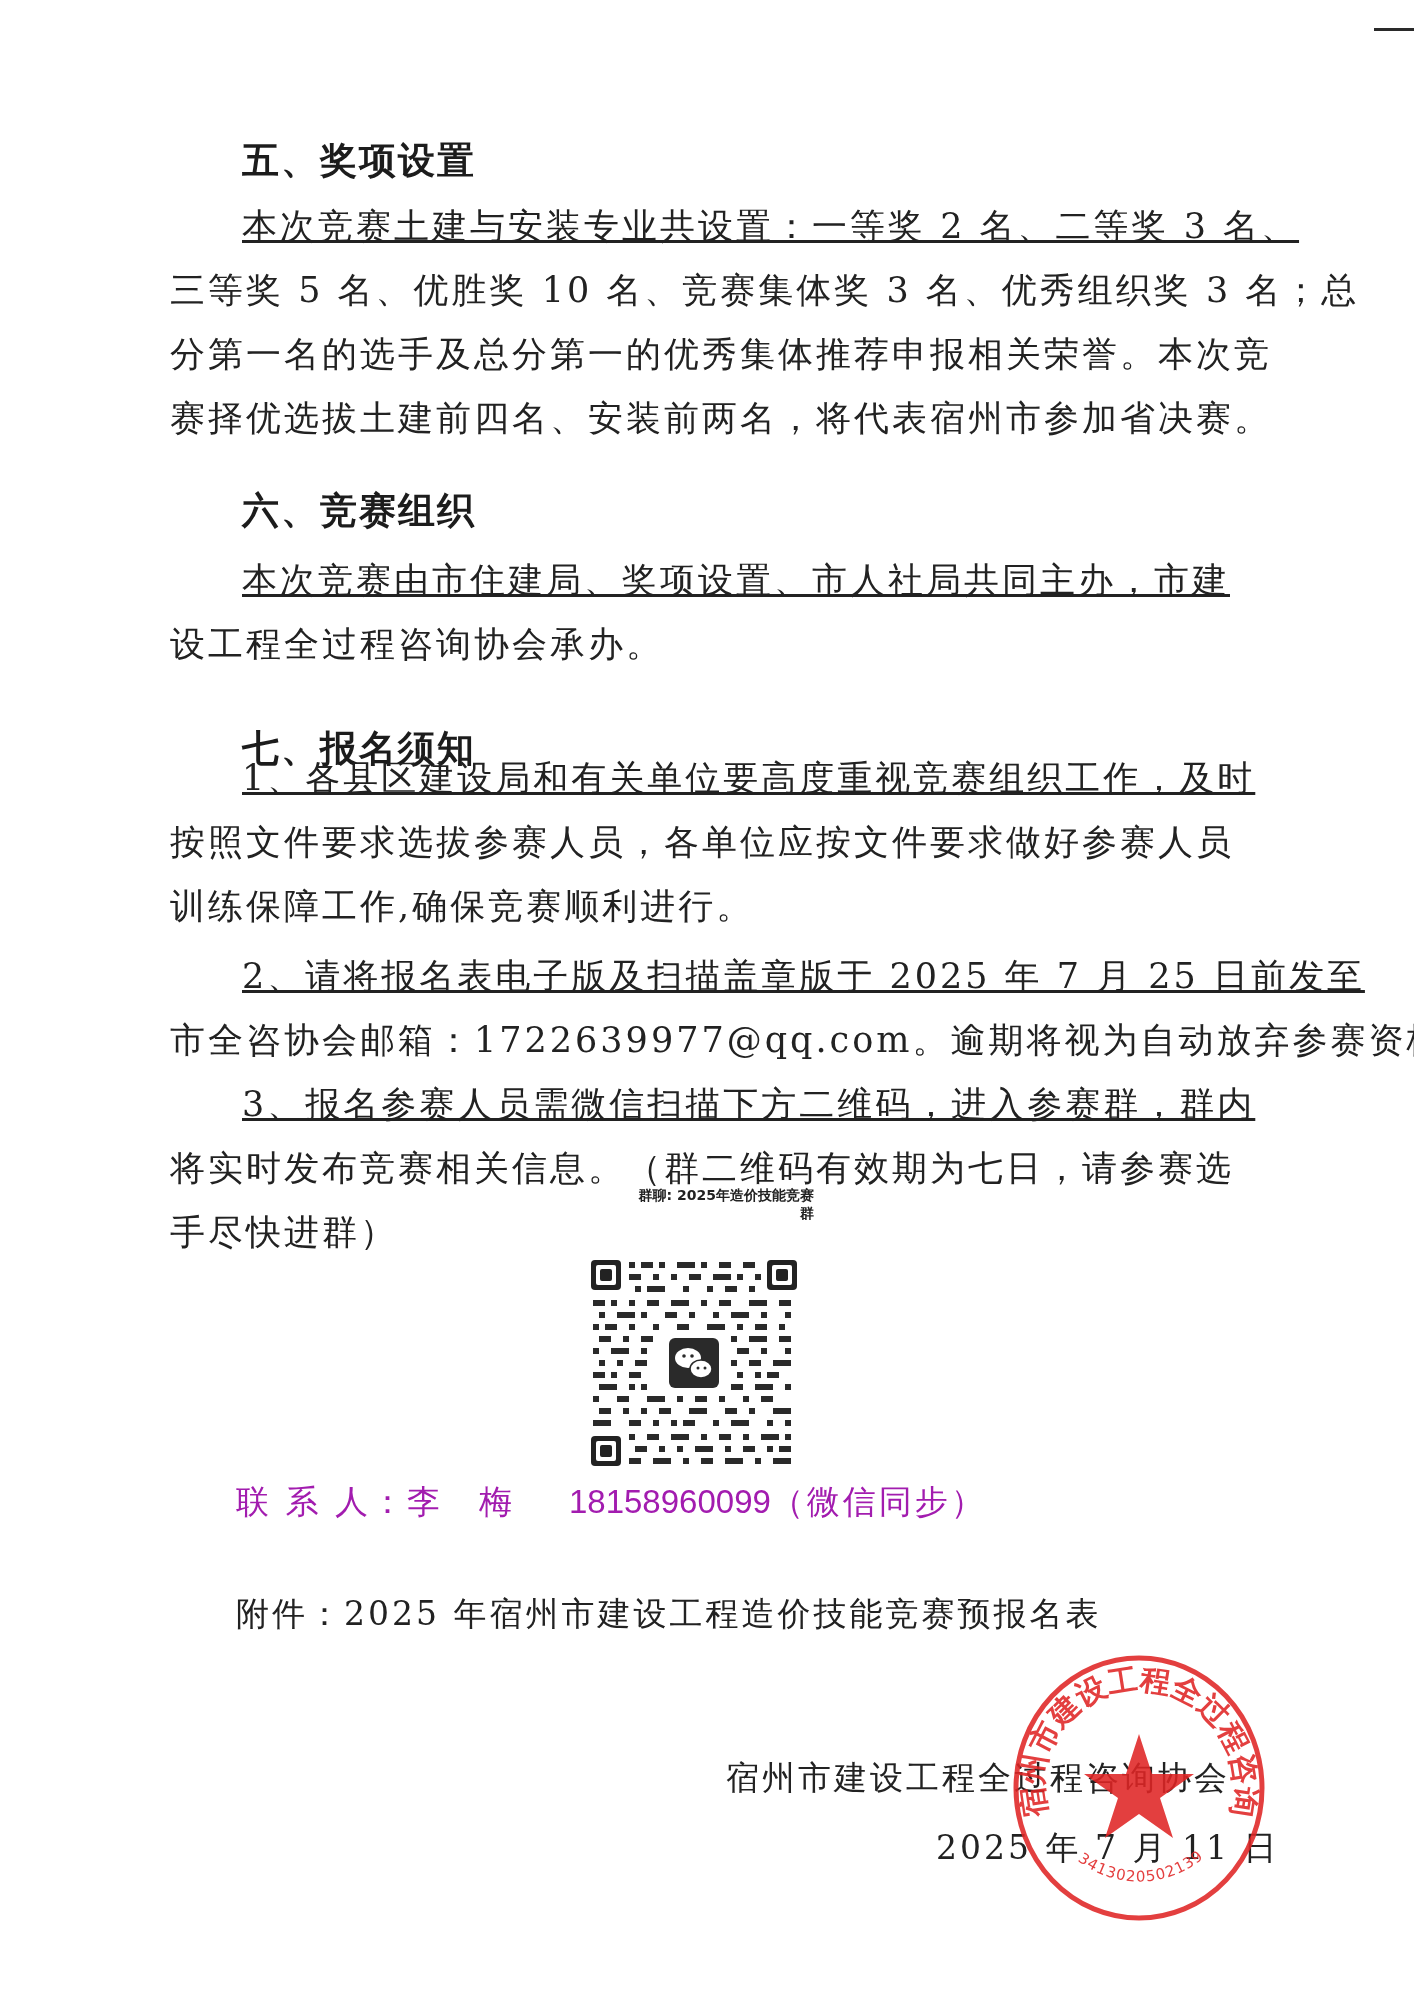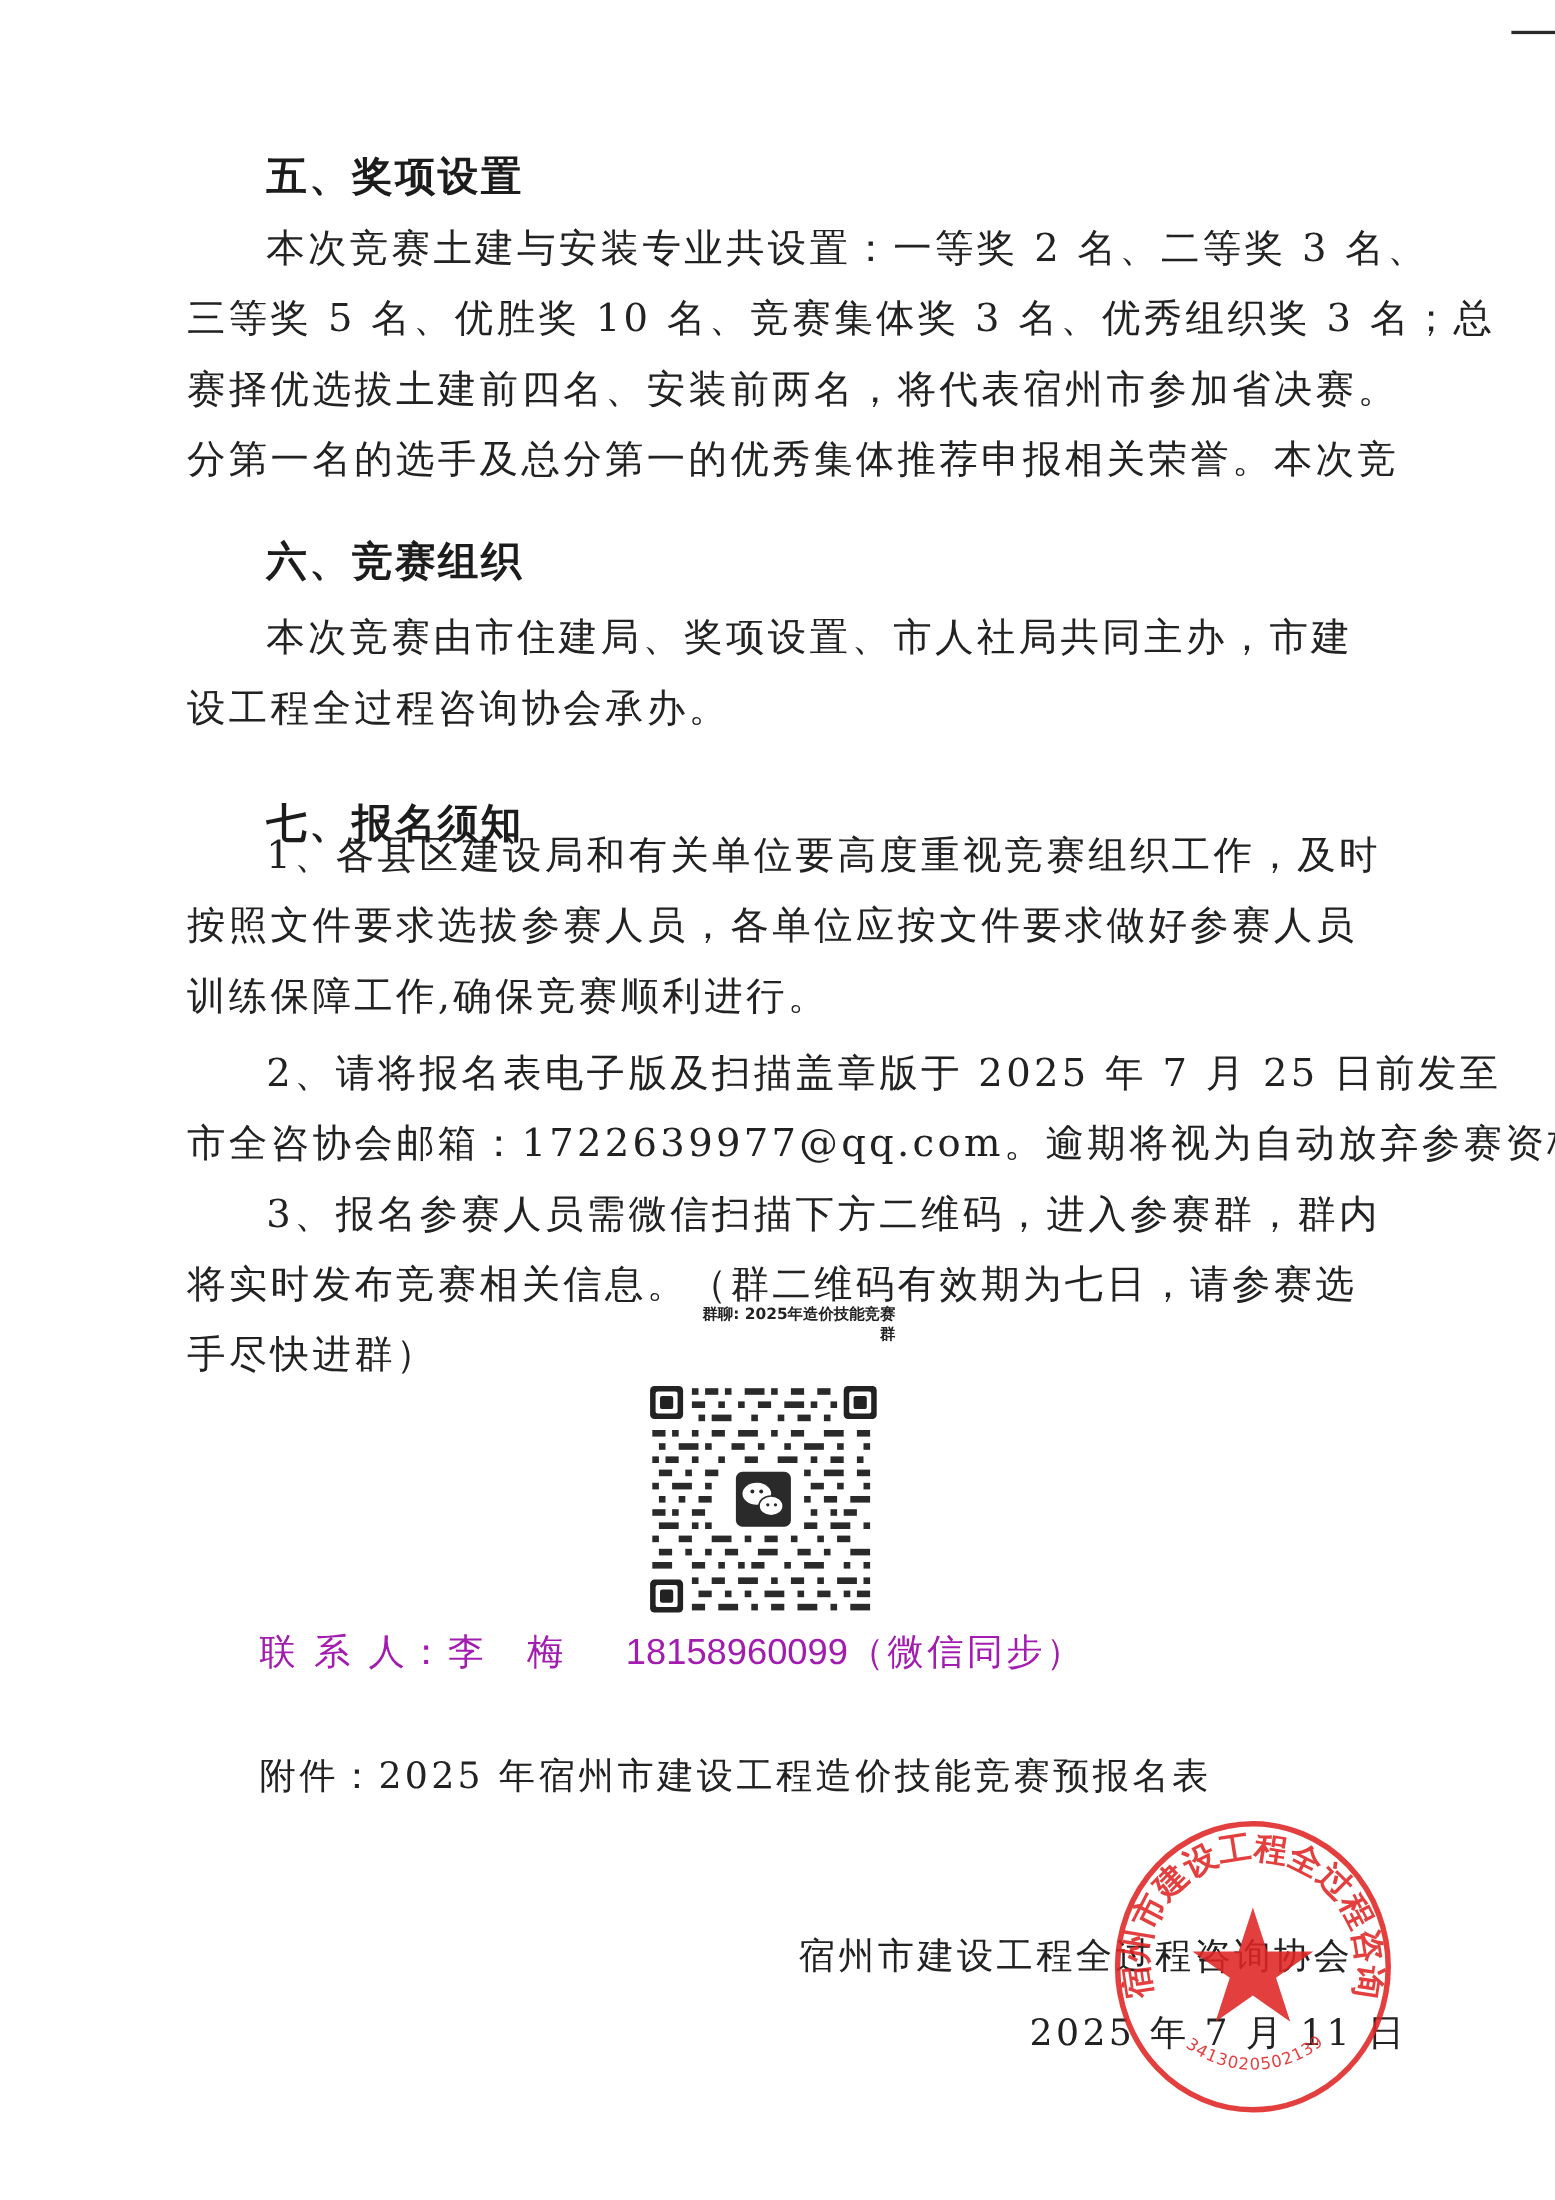--- a/index.html
+++ b/index.html
@@ -46,21 +46,21 @@
       font-size: 35px;
       line-height: 64px;
       letter-spacing: 3px;
       color: #222;
       text-align: justify;
     }
     .line {
       display: block;
       white-space: nowrap;
     }
-    .indent { padding-left: 72px; }
+    .indent { padding-left: 72px; text-decoration: underline; }
     .qr-block {
       position: absolute;
       left: 574px;
       top: 1186px;
       width: 240px;
       text-align: right;
     }
     .qr-title {
       font-family: "DejaVu Sans", "Liberation Sans", sans-serif;
       font-weight: bold;
@@ -124,22 +124,22 @@
 <body>
 
 <div class="corner-mark"></div>
 
 <div class="page">
 
   <div class="heading" style="top:136px;">五、奖项设置</div>
   <div class="para" style="top:194px;">
     <span class="line indent">本次竞赛土建与安装专业共设置：一等奖 2 名、二等奖 3 名、</span>
     <span class="line">三等奖 5 名、优胜奖 10 名、竞赛集体奖 3 名、优秀组织奖 3 名；总</span>
+    <span class="line">分第一名的选手及总分第一的优秀集体推荐申报相关荣誉。本次竞</span>
     <span class="line">赛择优选拔土建前四名、安装前两名，将代表宿州市参加省决赛。</span>
-    <span class="line">分第一名的选手及总分第一的优秀集体推荐申报相关荣誉。本次竞</span>
   </div>
 
   <div class="heading" style="top:486px;">六、竞赛组织</div>
   <div class="para" style="top:548px;">
     <span class="line indent">本次竞赛由市住建局、奖项设置、市人社局共同主办，市建</span>
     <span class="line">设工程全过程咨询协会承办。</span>
   </div>
 
   <div class="heading" style="top:724px;">七、报名须知</div>
   <div class="para" style="top:746px;">

